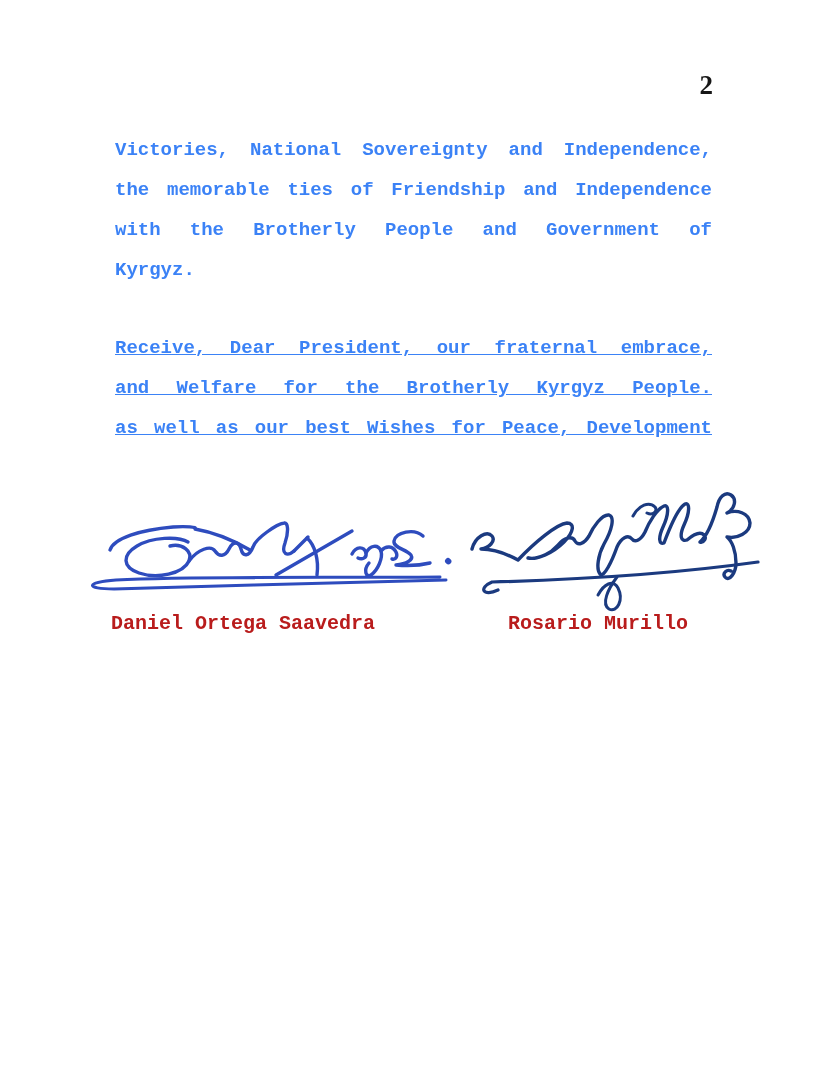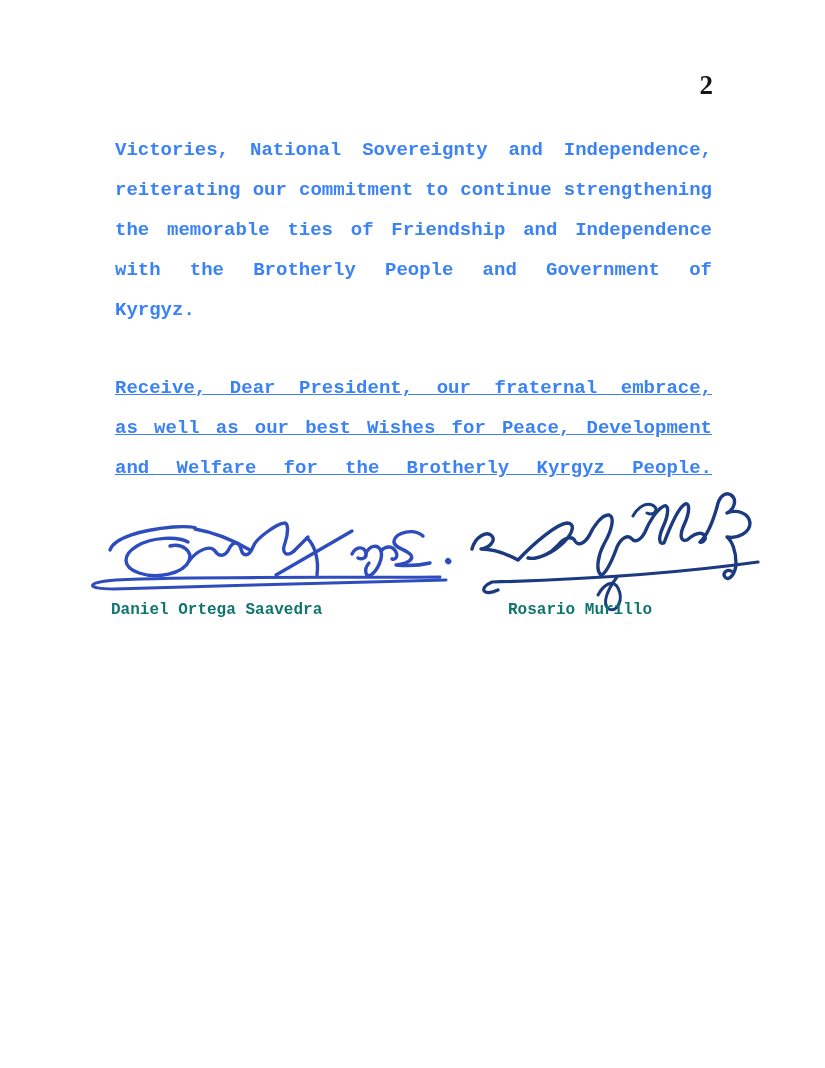--- a/index.html
+++ b/index.html
@@ -54,50 +54,49 @@
 
   .sig-svg {
     position: absolute;
     pointer-events: none;
   }
   #sig-ortega { left: 78px;  top: 490px; width: 380px; height: 108px; }
   #sig-murillo { left: 465px; top: 483px; width: 302px; height: 134px; }
 
   .sig-name {
     position: absolute;
-    top: 596px;
+    top: 610px;
     font-family: "Liberation Mono", monospace;
     font-weight: 700;
-    font-size: 16px;
+    font-size: 20px;
     line-height: 28px;
-    color: #0f766e;
+    color: #b91c1c;
     white-space: pre;
   }
   #name-ortega { left: 111px; }
   #name-murillo { left: 508px; }
 </style>
 </head>
 <body>
 
 <div class="page">
 
   <div class="page-number">2</div>
 
   <div class="letter-body">
     <div class="para">
       <div class="line">Victories, National Sovereignty and Independence,</div>
-      <div class="line">reiterating our commitment to continue strengthening</div>
       <div class="line">the memorable ties of Friendship and Independence</div>
       <div class="line">with the Brotherly People and Government of</div>
       <div class="line last">Kyrgyz.</div>
     </div>
     <div class="para">
       <div class="line">Receive, Dear President, our fraternal embrace,</div>
+      <div class="line">and Welfare for the Brotherly Kyrgyz People.</div>
       <div class="line">as well as our best Wishes for Peace, Development</div>
-      <div class="line">and Welfare for the Brotherly Kyrgyz People.</div>
     </div>
   </div>
 
   <svg id="sig-ortega" class="sig-svg" viewBox="0 0 380 108">
     <g fill="none" stroke-linecap="round" stroke-linejoin="round" stroke-width="3.4" stroke="#2e4cbe">
 
       <path d="M 32,60 C 36,48 62,40 95,37 C 108,36 120,37 117,39 C 140,43 160,53 172,60"></path>
       <path d="M 110,52 C 100,46 74,47 59,56 C 44,65 44,77 61,83 C 79,89 105,84 111,71 C 115,61 104,53 92,56"></path>
 
       <path d="M 111,71 C 120,59 133,55 137,61 C 141,67 147,67 151,59 C 155,51 161,51 163,59 C 165,67 171,67 175,57 C 178,48 199,34 206,33 C 210,32 211,41 207,53 C 203,64 209,67 216,61"></path>

